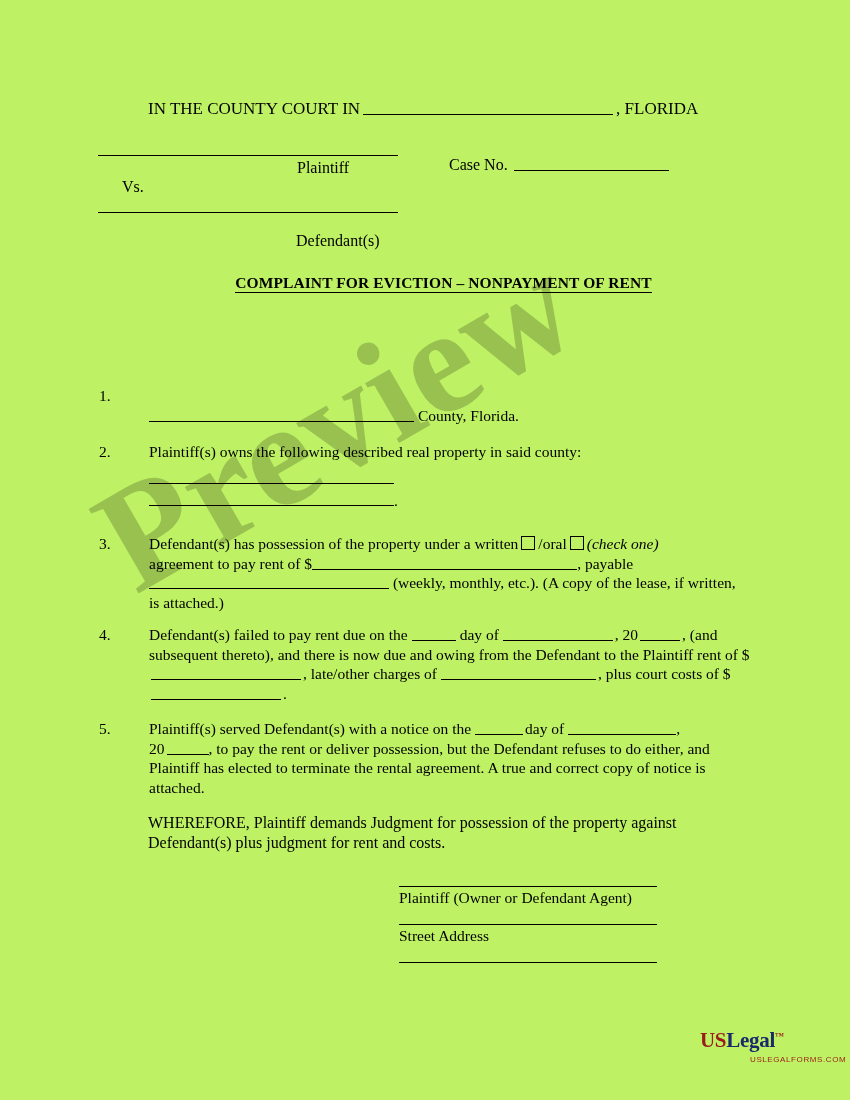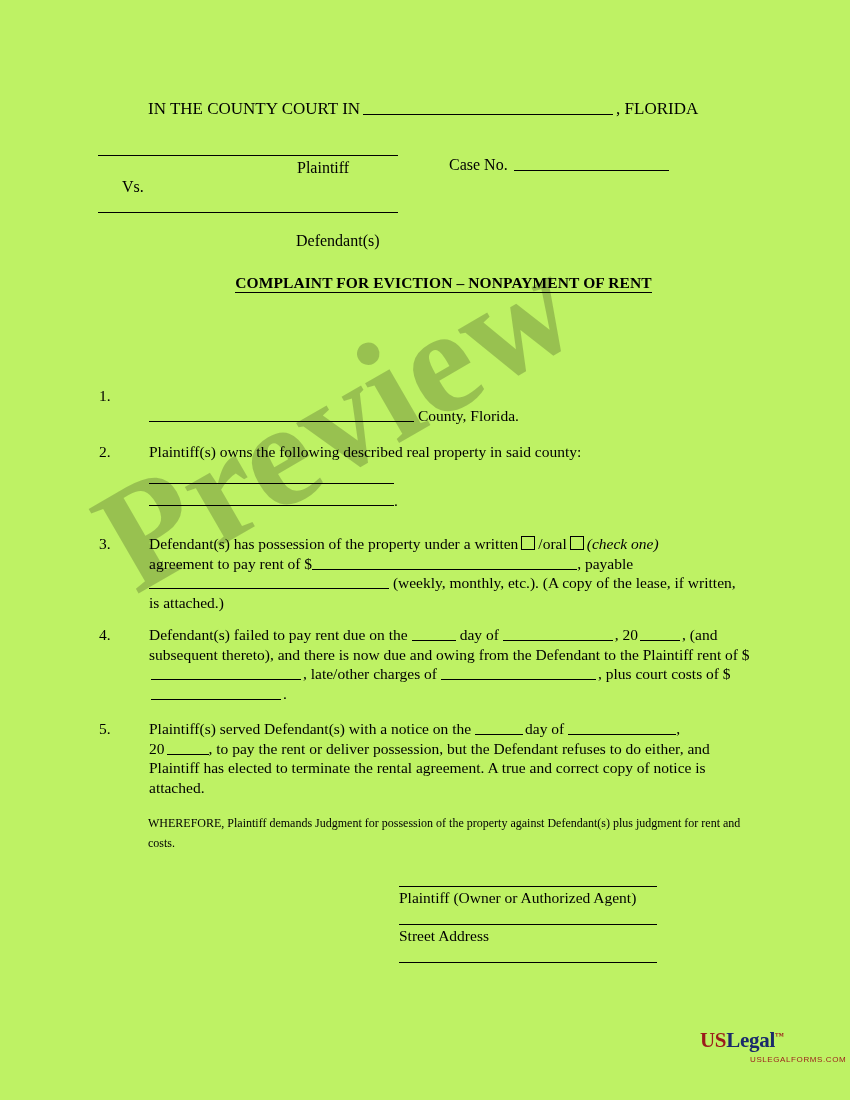--- a/index.html
+++ b/index.html
@@ -184,21 +184,21 @@
     margin: 0 3px -1px 3px;
     vertical-align: baseline;
   }
   .ital { font-style: italic; }
 
   .wherefore {
     position: absolute;
     left: 148px;
     top: 813px;
     width: 600px;
-    font-size: 12px;
+    font-size: 16px;
     line-height: 20px;
   }
 
   .sig-block { position: absolute; left: 399px; }
   .sig-rule { border-top: 1px solid #000; width: 258px; }
   .sig-label { font-size: 15.5px; margin-top: 2px; }
 
   .sig1 { top: 886px; }
   .sig2 { top: 924px; }
   .sig3 { top: 962px; }
@@ -300,21 +300,21 @@
       <span class="body">
         <span>Plaintiff(s) served Defendant(s) with a notice on the</span><span class="line-blank" style="width:48px;height:1px;margin:0 2px -1px 4px;"></span><span>day of</span><span class="line-blank" style="width:108px;height:1px;margin:0 0 -1px 4px;"></span><span>,</span><br>
         <span>20</span><span class="line-blank" style="width:42px;height:1px;margin:0 0 -1px 2px;"></span><span>, to pay the rent or deliver possession, but the Defendant refuses to do either, and Plaintiff has elected to terminate the rental agreement. A true and correct copy of notice is attached.</span>
       </span>
     </div>
 
     <div class="wherefore">WHEREFORE, Plaintiff demands Judgment for possession of the property against Defendant(s) plus judgment for rent and costs.</div>
 
     <div class="sig-block sig1">
       <div class="sig-rule"></div>
-      <div class="sig-label">Plaintiff (Owner or Authorized Agent)</div>
+      <div class="sig-label">Plaintiff (Owner or Defendant Agent)</div>
     </div>
     <div class="sig-block sig2">
       <div class="sig-rule"></div>
       <div class="sig-label">Street Address</div>
     </div>
     <div class="sig-block sig3">
       <div class="sig-rule"></div>
     </div>
 
   </div>

